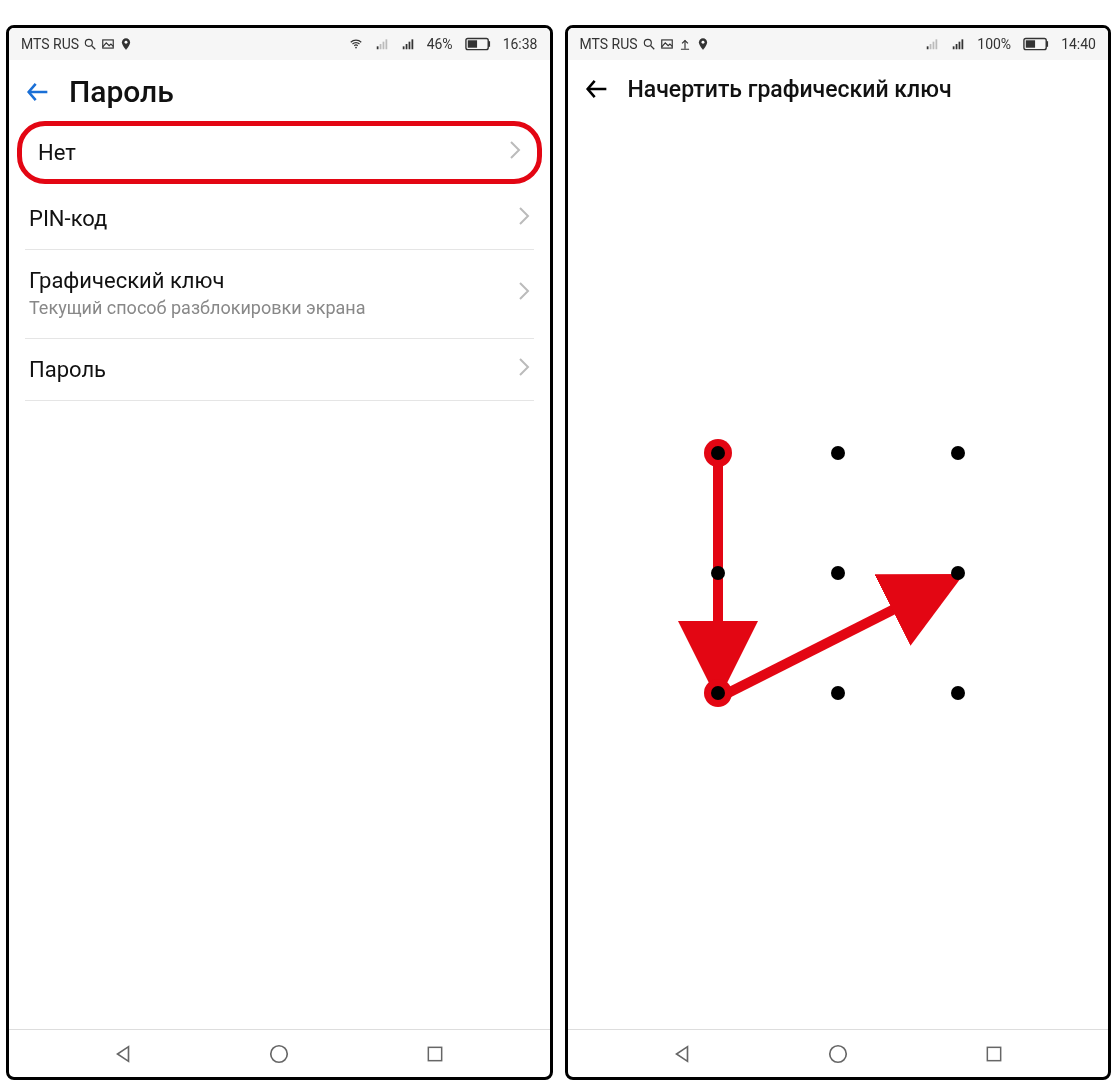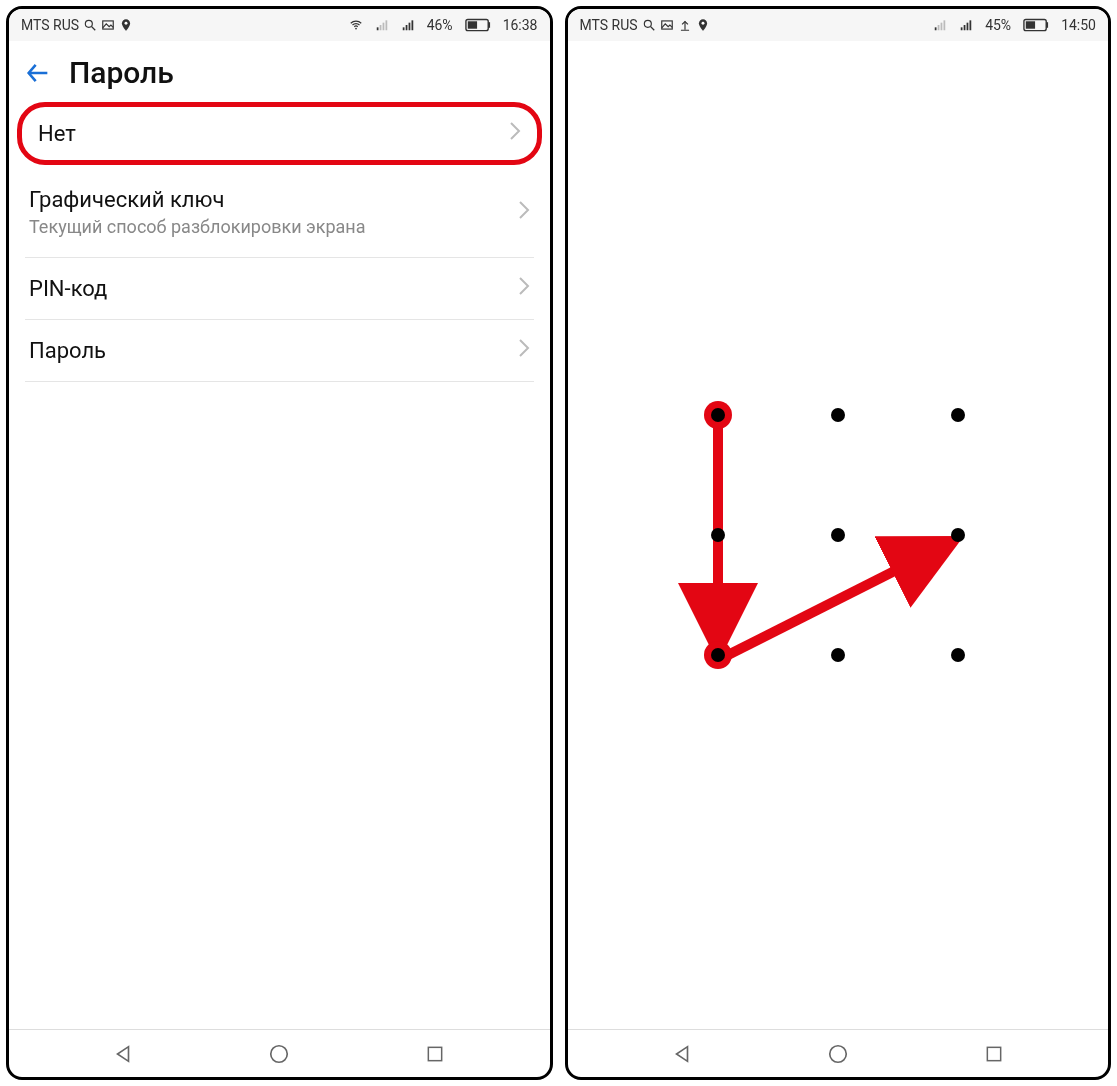--- a/index.html
+++ b/index.html
@@ -8,26 +8,27 @@
     font-family: -apple-system, Roboto, "Helvetica Neue", Arial, sans-serif;
     width: 1117px;
     height: 1086px;
     display: flex;
     gap: 12px;
     padding: 6px;
   }
   .phone {
     flex: 1;
     border: 3px solid #000;
-    border-radius: 16px;
+    border-radius: 8px;
     display: flex;
     flex-direction: column;
     overflow: hidden;
     background: #fff;
     position: relative;
+    margin-top: 19px;
   }
   .status-bar {
     height: 32px;
     padding: 0 12px;
     display: flex;
     align-items: center;
     justify-content: space-between;
     font-size: 14px;
     color: #333;
     background: #f6f6f6;
@@ -178,32 +179,32 @@
         <div class="label">Нет</div>
       </div>
       <span class="chevron">
         <svg width="12" height="20" viewBox="0 0 12 20">
             <polyline points="2,2 10,10 2,18" fill="none" stroke="#bbb" stroke-width="2"></polyline>
           </svg>
       </span>
     </div>
     <div class="option-row">
       <div class="col">
-        <div class="label">Графический ключ</div>
-        <div class="sub">Текущий способ разблокировки экрана</div>
+        <div class="label">PIN-код</div>
       </div>
       <span class="chevron">
         <svg width="12" height="20" viewBox="0 0 12 20">
             <polyline points="2,2 10,10 2,18" fill="none" stroke="#bbb" stroke-width="2"></polyline>
           </svg>
       </span>
     </div>
     <div class="option-row">
       <div class="col">
-        <div class="label">PIN-код</div>
+        <div class="label">Графический ключ</div>
+        <div class="sub">Текущий способ разблокировки экрана</div>
       </div>
       <span class="chevron">
         <svg width="12" height="20" viewBox="0 0 12 20">
             <polyline points="2,2 10,10 2,18" fill="none" stroke="#bbb" stroke-width="2"></polyline>
           </svg>
       </span>
     </div>
     <div class="option-row">
       <div class="col">
         <div class="label">Пароль</div>
@@ -275,32 +276,41 @@
           </svg>
       </span>
       <span>
         <svg class="icon-svg" viewBox="0 0 24 24">
             <rect x="3" y="16" width="3" height="5" fill="#333"></rect>
             <rect x="8" y="12" width="3" height="9" fill="#333"></rect>
             <rect x="13" y="8" width="3" height="13" fill="#333"></rect>
             <rect x="18" y="4" width="3" height="17" fill="#333"></rect>
           </svg>
       </span>
-      <span>45%</span>
+      <span>100%</span>
       <span>
         <svg viewBox="0 0 28 14" width="26" height="14">
             <rect x="1" y="1" width="24" height="12" rx="2" fill="none" stroke="#333" stroke-width="1.5"></rect>
             <rect x="25" y="4" width="2" height="6" fill="#333"></rect>
             <rect x="3" y="3" width="10" height="8" fill="#333"></rect>
           </svg>
       </span>
-      <span>14:50</span>
-    </div>
-  </div>
-
+      <span>14:40</span>
+    </div>
+  </div>
+
+  <div class="title-bar">
+    <div class="back-btn">
+      <svg width="28" height="28" viewBox="0 0 24 24">
+          <line x1="20" y1="12" x2="4" y2="12" stroke="#000" stroke-width="2.2"></line>
+          <polyline points="10,5 4,12 10,19" fill="none" stroke="#000" stroke-width="2.2"></polyline>
+        </svg>
+    </div>
+    <div class="title-text-sm">Начертить графический ключ</div>
+  </div>
 
   <div class="pattern-area">
     <div class="pattern-grid">
       <svg class="pattern-svg" viewBox="0 0 320 320">
         <defs>
           <marker id="arrowhead" markerWidth="8" markerHeight="8" refX="6" refY="4" orient="auto">
             <polygon points="0,0 8,4 0,8" fill="#e30613"></polygon>
           </marker>
         </defs>
         <line x1="40" y1="40" x2="40" y2="268" stroke="#e30613" stroke-width="10" marker-end="url(#arrowhead)"></line>

